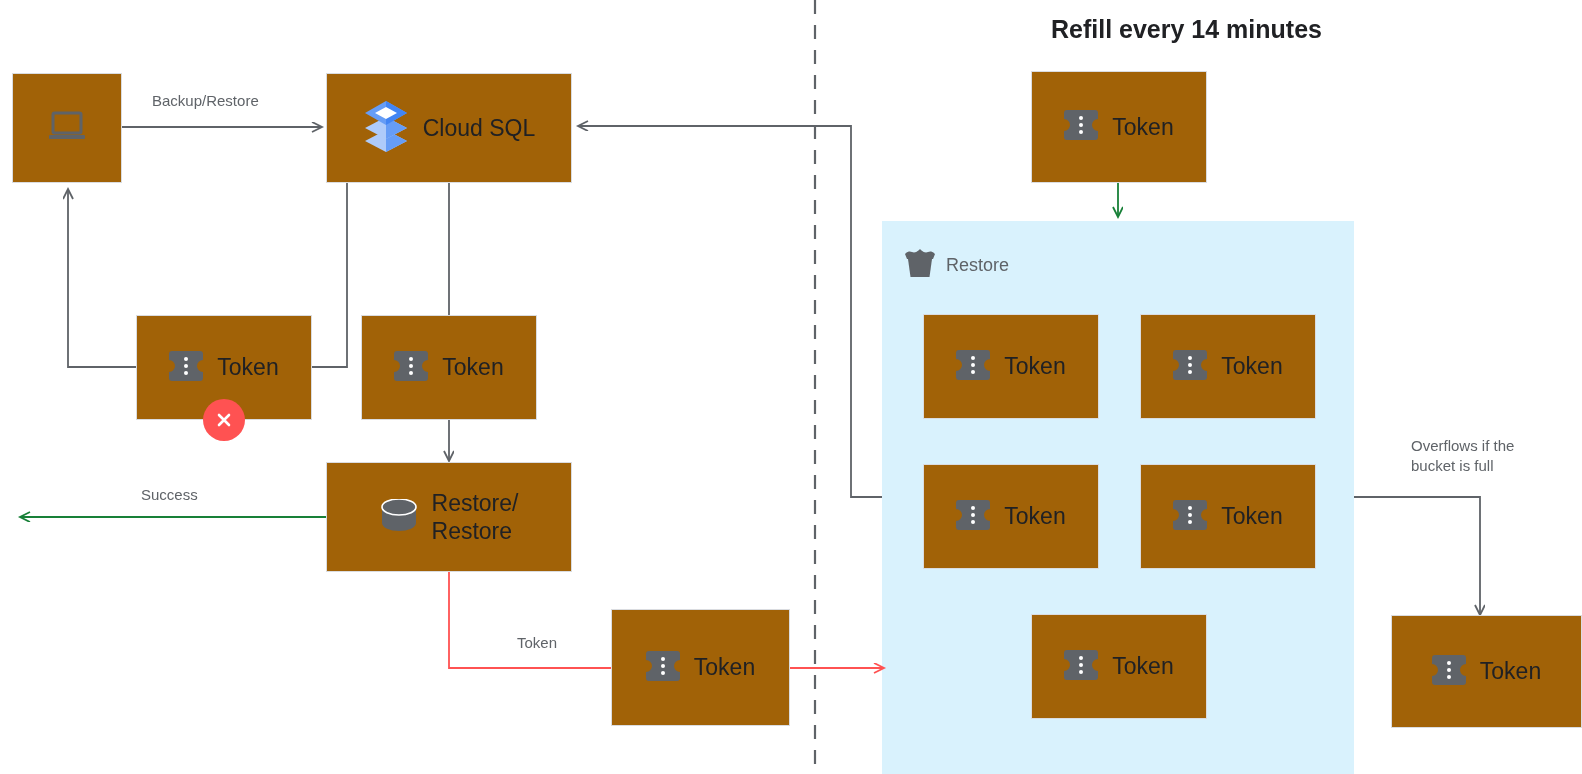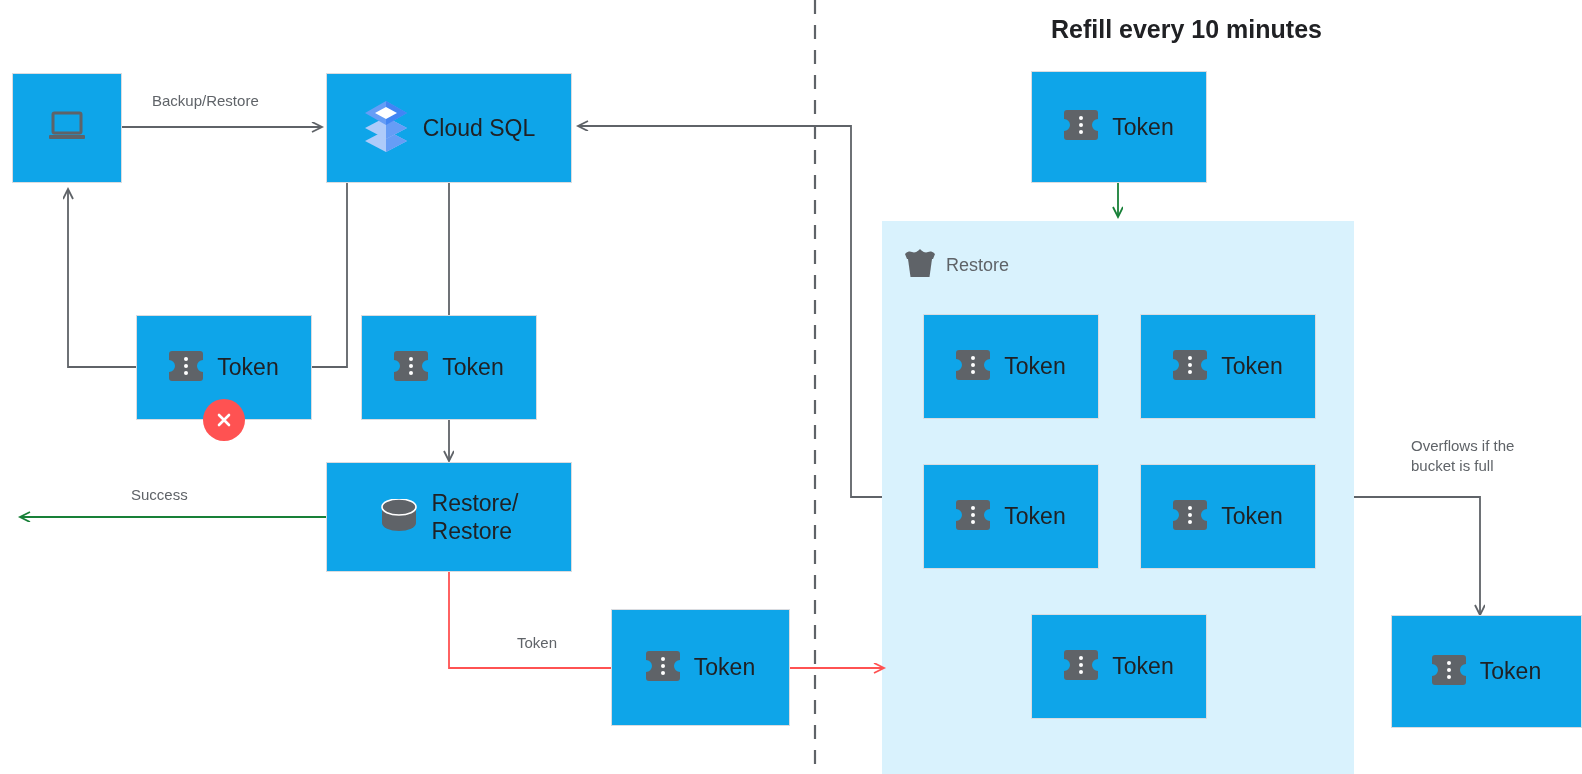--- a/index.html
+++ b/index.html
@@ -1,20 +1,20 @@
 <!DOCTYPE html>
 <html><head>
 <meta charset="utf-8">
 <style>
   html,body{margin:0;padding:0;background:#fff;}
   body{font-family:"Liberation Sans","DejaVu Sans",sans-serif;}
   #stage{position:relative;width:1582px;height:774px;overflow:hidden;background:#fff;}
   #svg-layer{position:absolute;left:0;top:0;width:1582px;height:774px;pointer-events:none;}
 
-  .node{position:absolute;box-sizing:border-box;background:#0ea5e9;border:1px solid #dadce0;
+  .node{position:absolute;box-sizing:border-box;background:#a16207;border:1px solid #dadce0;
         display:flex;align-items:center;justify-content:center;}
   .node-inner{display:flex;align-items:center;gap:14px;}
   .node-label{font-size:23px;color:#202124;line-height:1.22;white-space:pre-line;}
 
   .bucket-region{position:absolute;background:#d9f2fd;}
   .bucket-tag{position:absolute;display:flex;align-items:center;gap:9px;}
   .bucket-tag-label{font-size:18px;color:#5f6368;}
 
   .edge-label{position:absolute;font-size:15px;color:#5f6368;line-height:1.35;white-space:pre-line;}
   .title{position:absolute;font-size:25px;font-weight:bold;color:#202124;white-space:nowrap;}
@@ -63,24 +63,24 @@
 
     <path d="M790,668 L884,668" fill="none" stroke="#ff5252" stroke-width="1.8" marker-end="url(#ah-red)"></path>
 
     <path d="M882,497 L851,497 L851,126 L578,126" fill="none" stroke="#5f6368" stroke-width="1.8" marker-end="url(#ah-gray)"></path>
 
     <path d="M1118,182 L1118,217" fill="none" stroke="#188038" stroke-width="1.8" marker-end="url(#ah-green)"></path>
 
     <path d="M1354,497 L1480,497 L1480,615" fill="none" stroke="#5f6368" stroke-width="1.8" marker-end="url(#ah-gray)"></path>
   </svg>
 
-  <div class="title" style="left:1051px;top:15px;">Refill every 10 minutes</div>
+  <div class="title" style="left:1051px;top:15px;">Refill every 14 minutes</div>
 
   <div class="edge-label" style="left:152px;top:91px;">Backup/Restore</div>
-  <div class="edge-label" style="left:131px;top:485px;">Success</div>
+  <div class="edge-label" style="left:141px;top:485px;">Success</div>
   <div class="edge-label" style="left:517px;top:633px;">Token</div>
   <div class="edge-label" style="left:1411px;top:436px;width:180px;">Overflows if the
 bucket is full</div>
 
   <div class="node" style="left:12px;top:73px;width:110px;height:110px;">
     <span class="icon">
       <svg width="38" height="30" viewBox="0 0 38 30" xmlns="http://www.w3.org/2000/svg">
         <rect x="5" y="2" width="28" height="20" rx="1.5" fill="none" stroke="#5f6368" stroke-width="3"></rect>
         <rect x="1" y="24" width="36" height="4" rx="1" fill="#5f6368"></rect>
       </svg>

